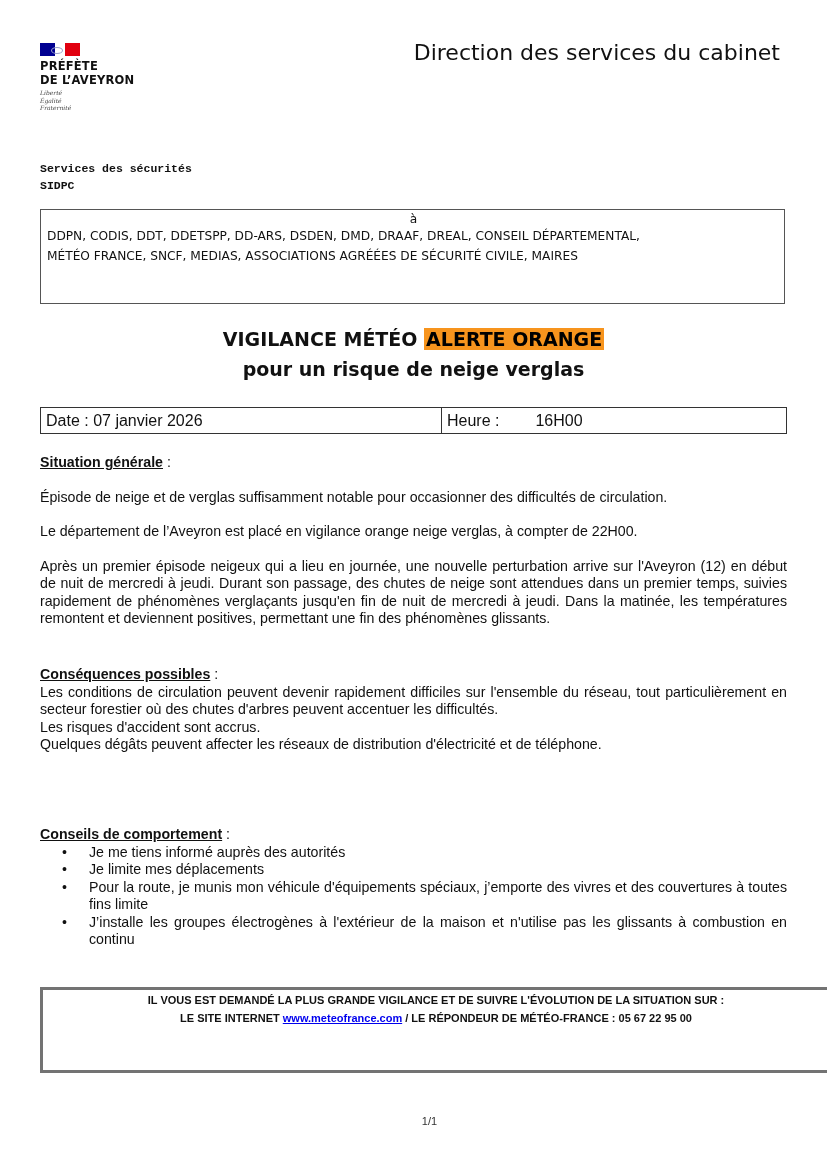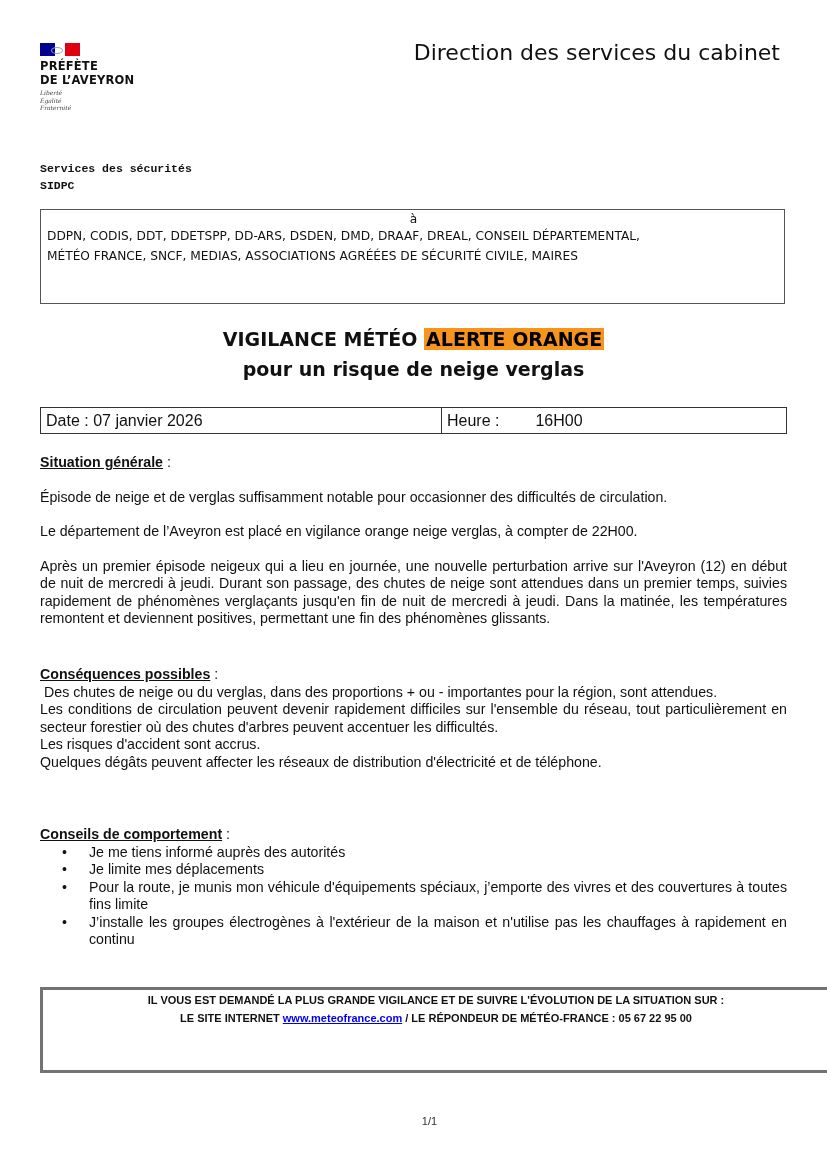--- a/index.html
+++ b/index.html
@@ -105,33 +105,32 @@
 
 <div class="abs body" style="top:454px;">
   <p><span class="u">Situation générale</span><span> :</span></p>
   <p style="margin-top:17px;">Épisode de neige et de verglas suffisamment notable pour occasionner des difficultés de circulation.</p>
   <p style="margin-top:17px;">Le département de l’Aveyron est placé en vigilance orange neige verglas, à compter de 22H00.</p>
   <p class="just" style="margin-top:17px;">Après un premier épisode neigeux qui a lieu en journée, une nouvelle perturbation arrive sur l'Aveyron (12) en début de nuit de mercredi à jeudi. Durant son passage, des chutes de neige sont attendues dans un premier temps, suivies rapidement de phénomènes verglaçants jusqu'en fin de nuit de mercredi à jeudi. Dans la matinée, les températures remontent et deviennent positives, permettant une fin des phénomènes glissants.</p>
 </div>
 
 <div class="abs body" style="top:666px;">
   <p><span class="u">Conséquences possibles</span><span> :</span></p>
-  <p class="just" style="text-indent:4px;">Des chutes de neige ou du verglas, dans des proportions + ou - importantes pour la région, sont attendues.</p>
   <p class="just">Les conditions de circulation peuvent devenir rapidement difficiles sur l'ensemble du réseau, tout particulièrement en secteur forestier où des chutes d'arbres peuvent accentuer les difficultés.</p>
   <p>Les risques d'accident sont accrus.</p>
   <p>Quelques dégâts peuvent affecter les réseaux de distribution d'électricité et de téléphone.</p>
 </div>
 
 <div class="abs body" style="top:826px;">
   <p><span class="u">Conseils de comportement</span><span> :</span></p>
   <ul class="bullets">
     <li>Je me tiens informé auprès des autorités</li>
     <li>Je limite mes déplacements</li>
     <li>Pour la route, je munis mon véhicule d'équipements spéciaux, j’emporte des vivres et des couvertures à toutes fins limite</li>
-    <li>J’installe les groupes électrogènes à l'extérieur de la maison et n'utilise pas les chauffages à rapidement en continu</li>
+    <li>J’installe les groupes électrogènes à l'extérieur de la maison et n'utilise pas les glissants à combustion en continu</li>
   </ul>
 </div>
 
 <div class="abs footbox">
   <div class="b">IL VOUS EST DEMANDÉ LA PLUS GRANDE VIGILANCE ET DE SUIVRE L'ÉVOLUTION DE LA SITUATION SUR :</div>
   <div class="b">
     <span>LE SITE INTERNET </span><a href="#">www.meteofrance.com</a><span> / LE RÉPONDEUR DE MÉTÉO-FRANCE : 05 67 22 95 00</span>
   </div>
 </div>
 

